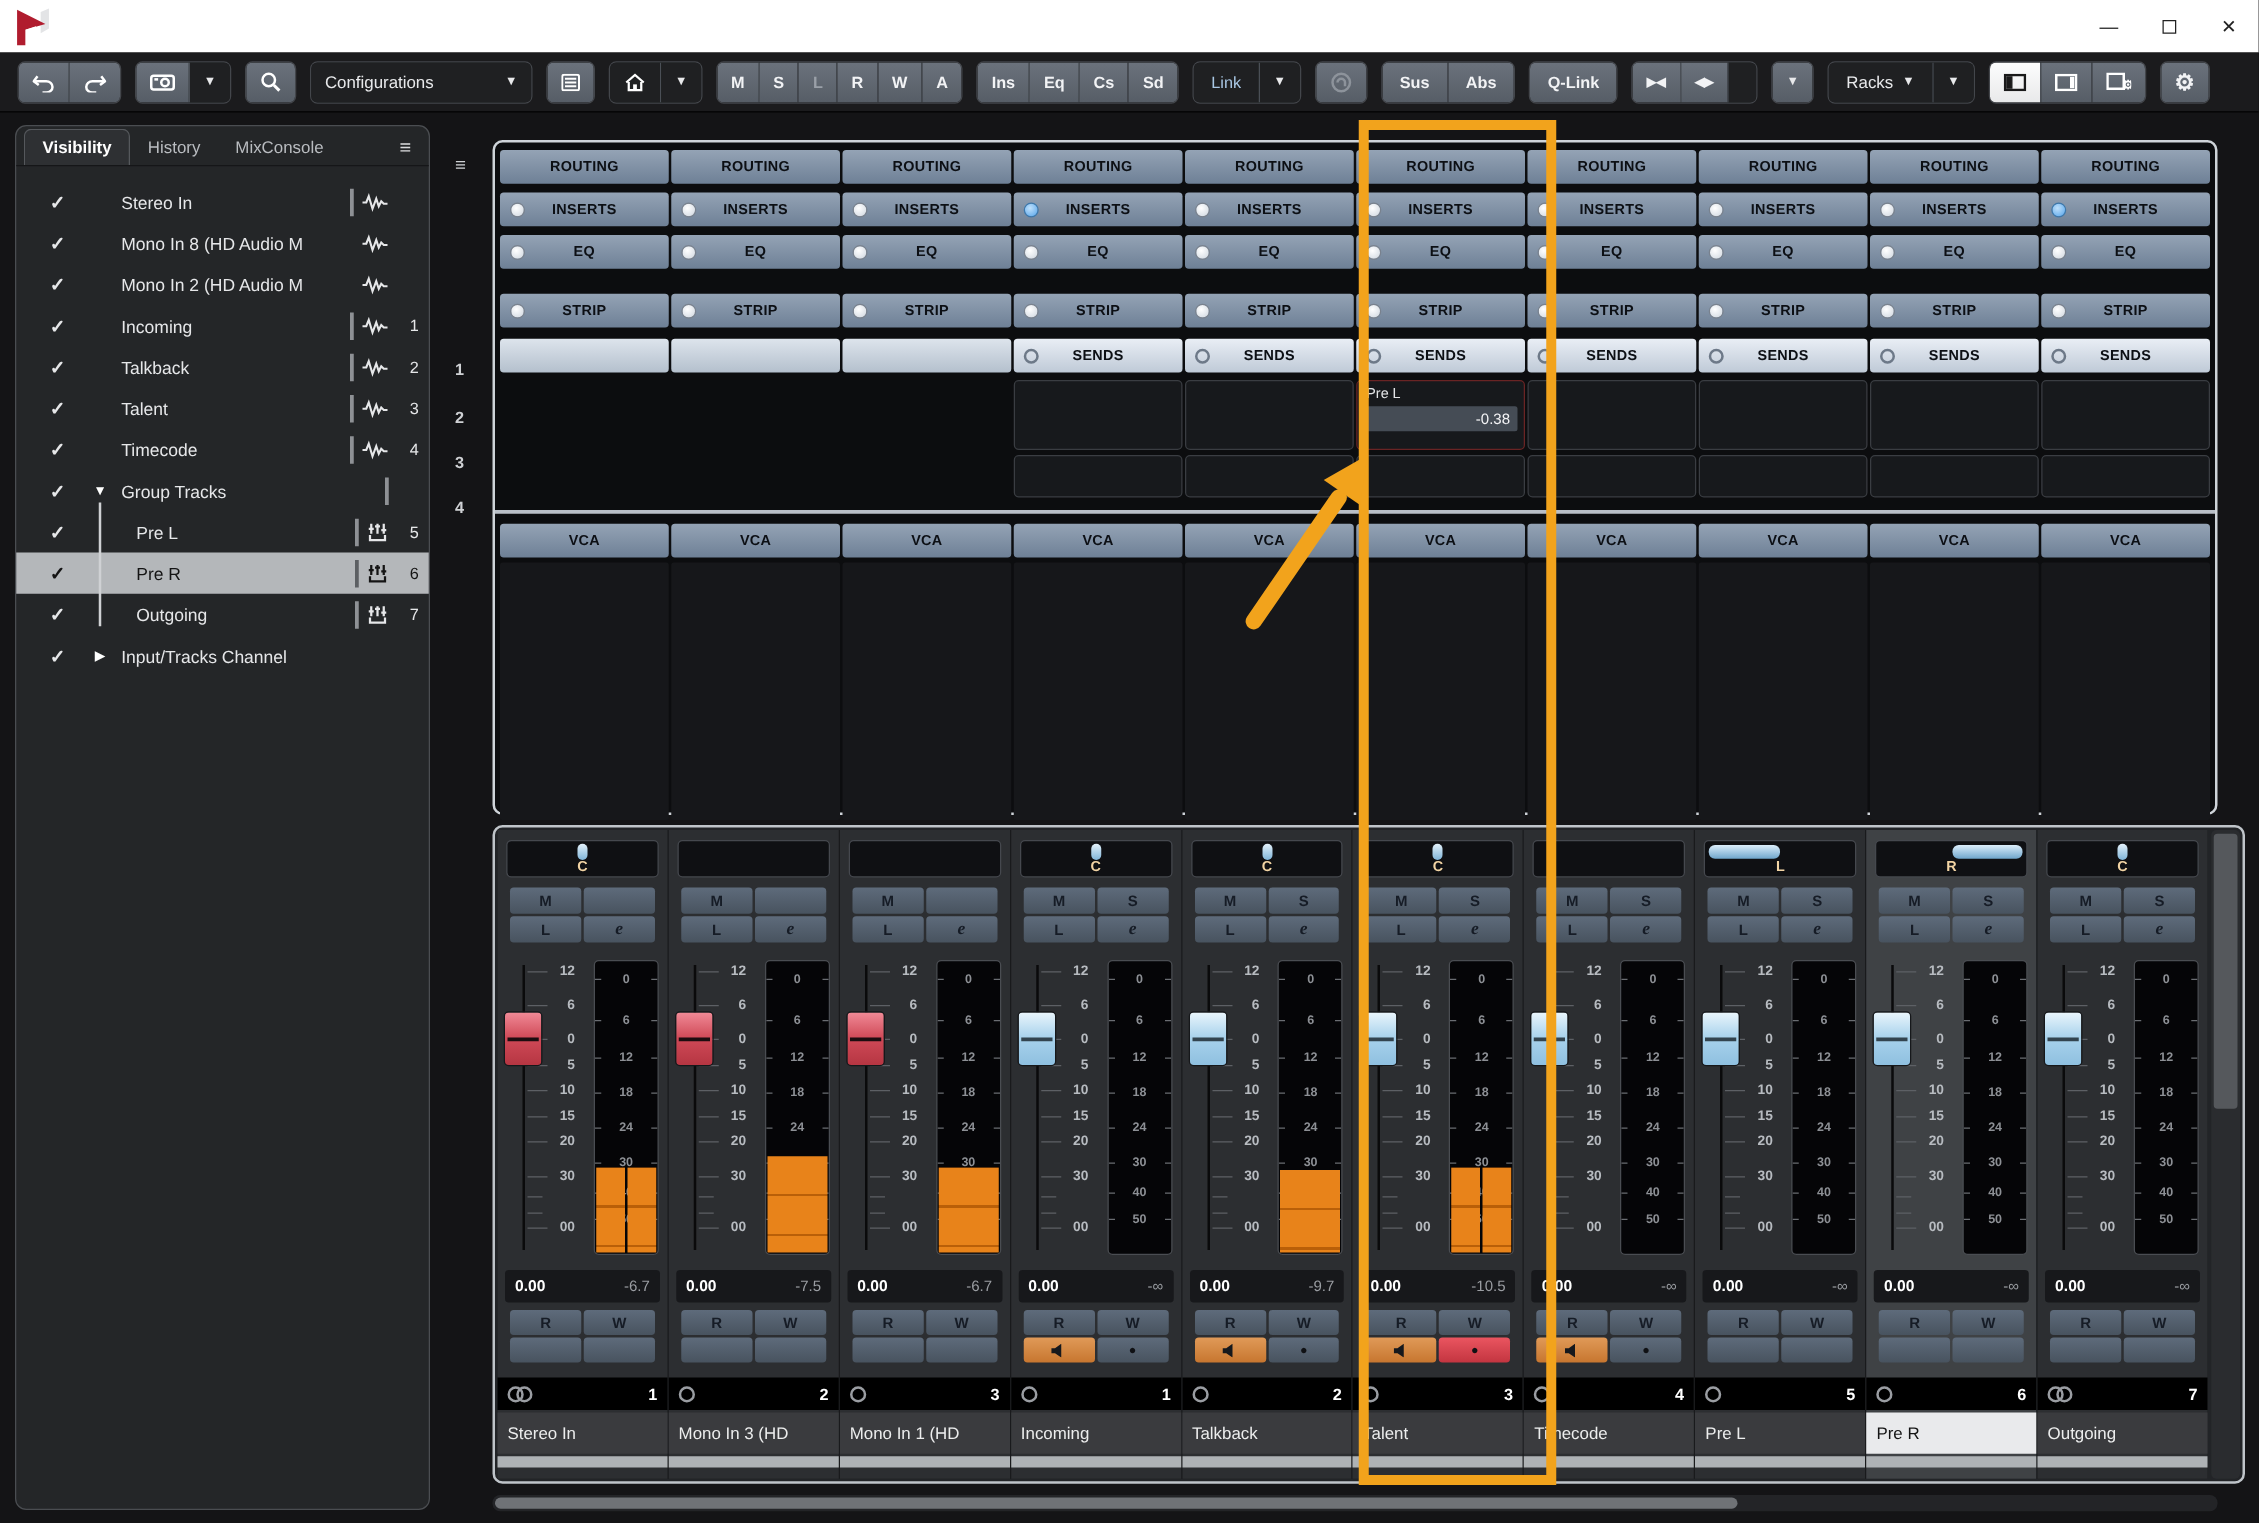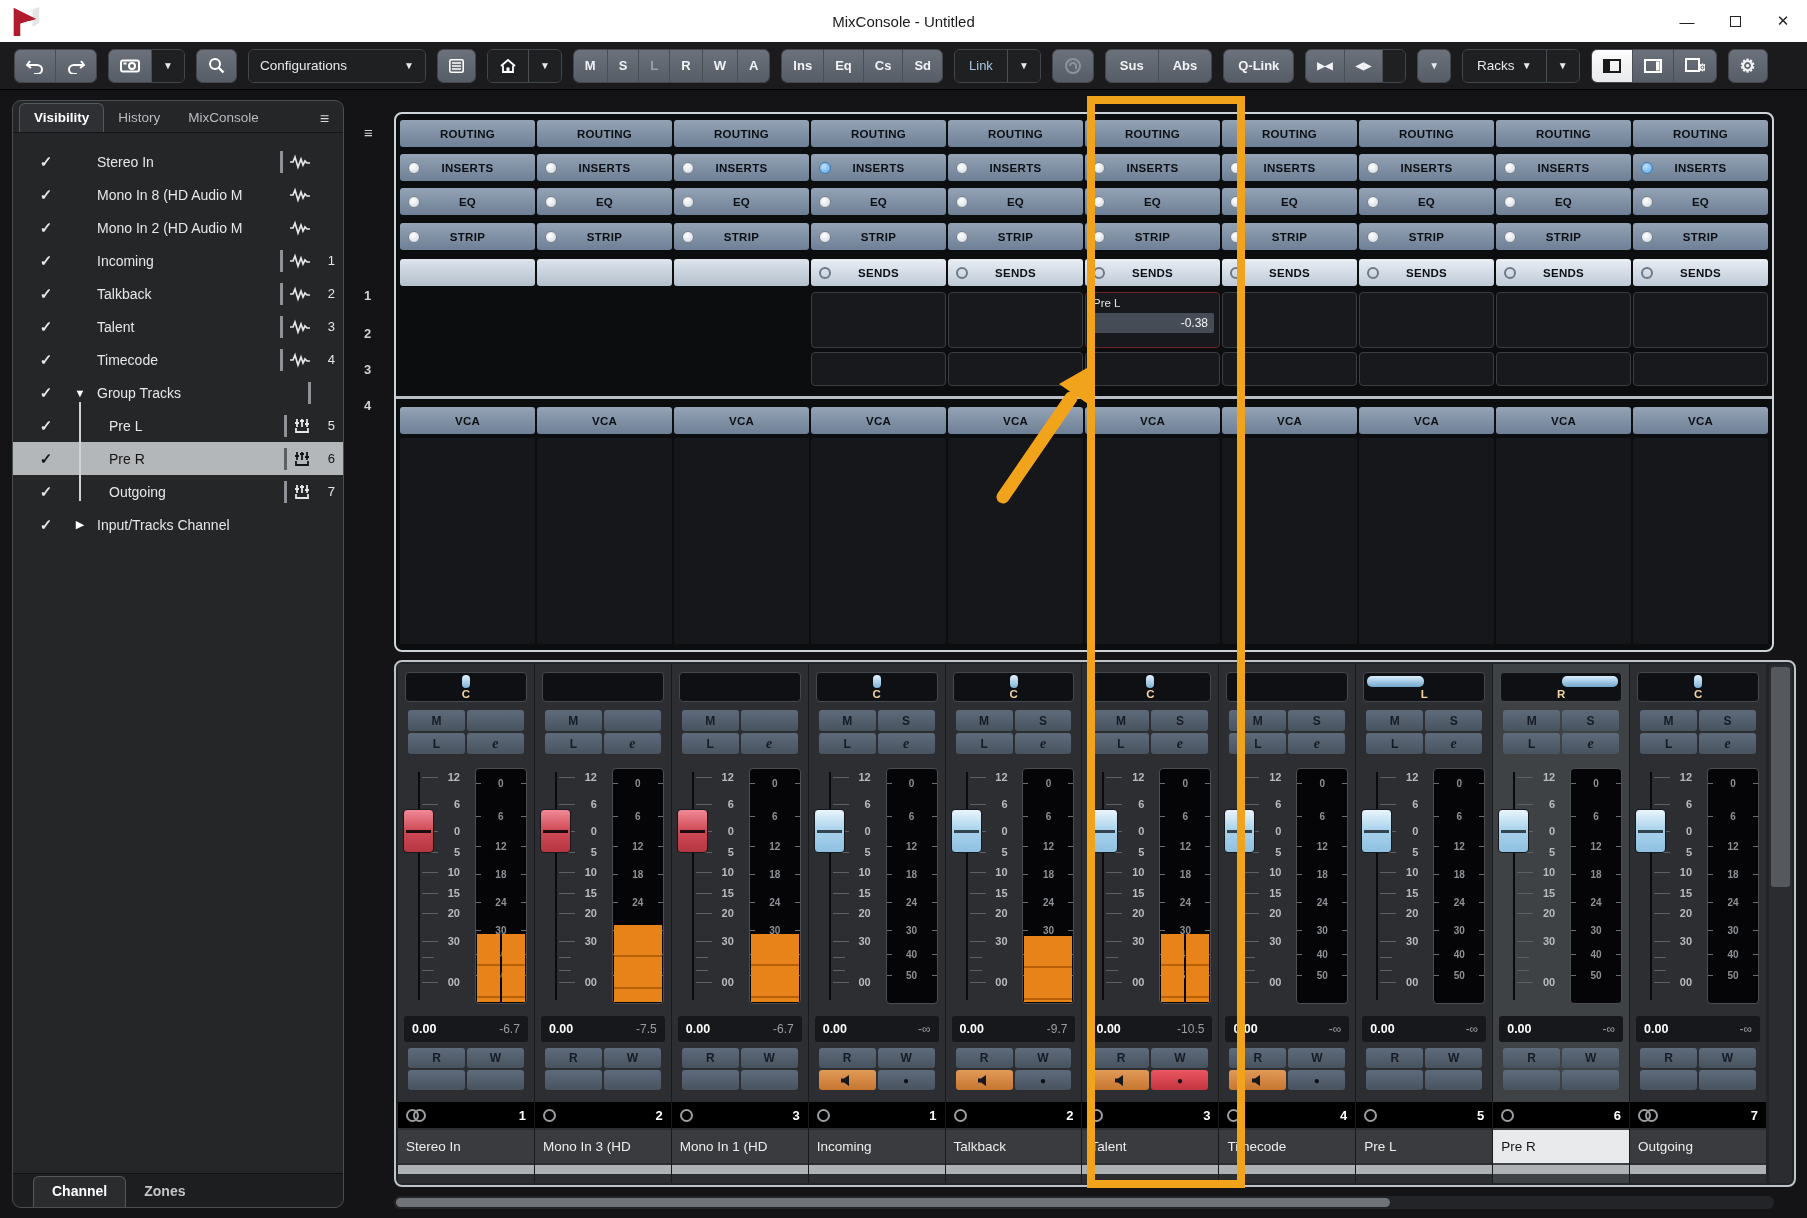--- a/index.html
+++ b/index.html
@@ -134,21 +134,20 @@
 </style>
 </head>
 <body>
 
 <div class="titlebar">
   <svg class="applogo" viewBox="0 0 36 36">
     <polygon points="26,6 33,3 33,20 26,24" fill="#e3e4e6"></polygon>
     <polygon points="6,34 6,4 30,16 13,21 13,34" fill="#b01c2e"></polygon>
     <polygon points="13,21 22,18 22,23" fill="#ffffff"></polygon>
   </svg>
-  <div class="titletext">MixConsole - Untitled</div>
   <div class="wincontrols">
     <div class="winbtn">
         <span>—</span>
       </div>
     <div class="winbtn">
         <span class="maxbox"></span>
       </div>
     <div class="winbtn">
         <span>✕</span>
       </div>
@@ -431,24 +430,20 @@
         <span class="chk">✓</span>
         <span class="exp">▶</span>
         <span class="nm">Input/Tracks Channel</span>
         <span class="right">
           <span class="cnum"></span>
         </span>
       </div>
       <div class="treeline" style="top: 269px; height: 99px;"></div>
     </div>
   <div class="lspacer"></div>
-  <div class="lbottom">
-    <div class="btab active">Channel</div>
-    <div class="btab">Zones</div>
-  </div>
 </div>
 
 <div class="rackmargin">
   <div class="mitem" style="top:12px; font-size:15px;">≡</div>
   <div class="mitem" style="top:176px;">1</div>
   <div class="mitem" style="top:214px;">2</div>
   <div class="mitem" style="top:250px;">3</div>
   <div class="mitem" style="top:286px;">4</div>
 </div>
 
@@ -482,21 +477,21 @@
       <div class="rackcell"><span class="led"></span>EQ</div>
       <div class="rackcell"><span class="led"></span>EQ</div>
       <div class="rackcell"><span class="led"></span>EQ</div>
       <div class="rackcell"><span class="led"></span>EQ</div>
       <div class="rackcell"><span class="led"></span>EQ</div>
       <div class="rackcell"><span class="led"></span>EQ</div>
       <div class="rackcell"><span class="led"></span>EQ</div>
       <div class="rackcell"><span class="led"></span>EQ</div>
       <div class="rackcell"><span class="led"></span>EQ</div>
     </div>
-  <div class="rrow" id="row-strip" style="margin-top:8px;border-radius:11px;">
+  <div class="rrow" id="row-strip" style="margin-top:20px;border-radius:11px;">
       <div class="rackcell"><span class="led"></span>STRIP</div>
       <div class="rackcell"><span class="led"></span>STRIP</div>
       <div class="rackcell"><span class="led"></span>STRIP</div>
       <div class="rackcell"><span class="led"></span>STRIP</div>
       <div class="rackcell"><span class="led"></span>STRIP</div>
       <div class="rackcell"><span class="led"></span>STRIP</div>
       <div class="rackcell"><span class="led"></span>STRIP</div>
       <div class="rackcell"><span class="led"></span>STRIP</div>
       <div class="rackcell"><span class="led"></span>STRIP</div>
       <div class="rackcell"><span class="led"></span>STRIP</div>

